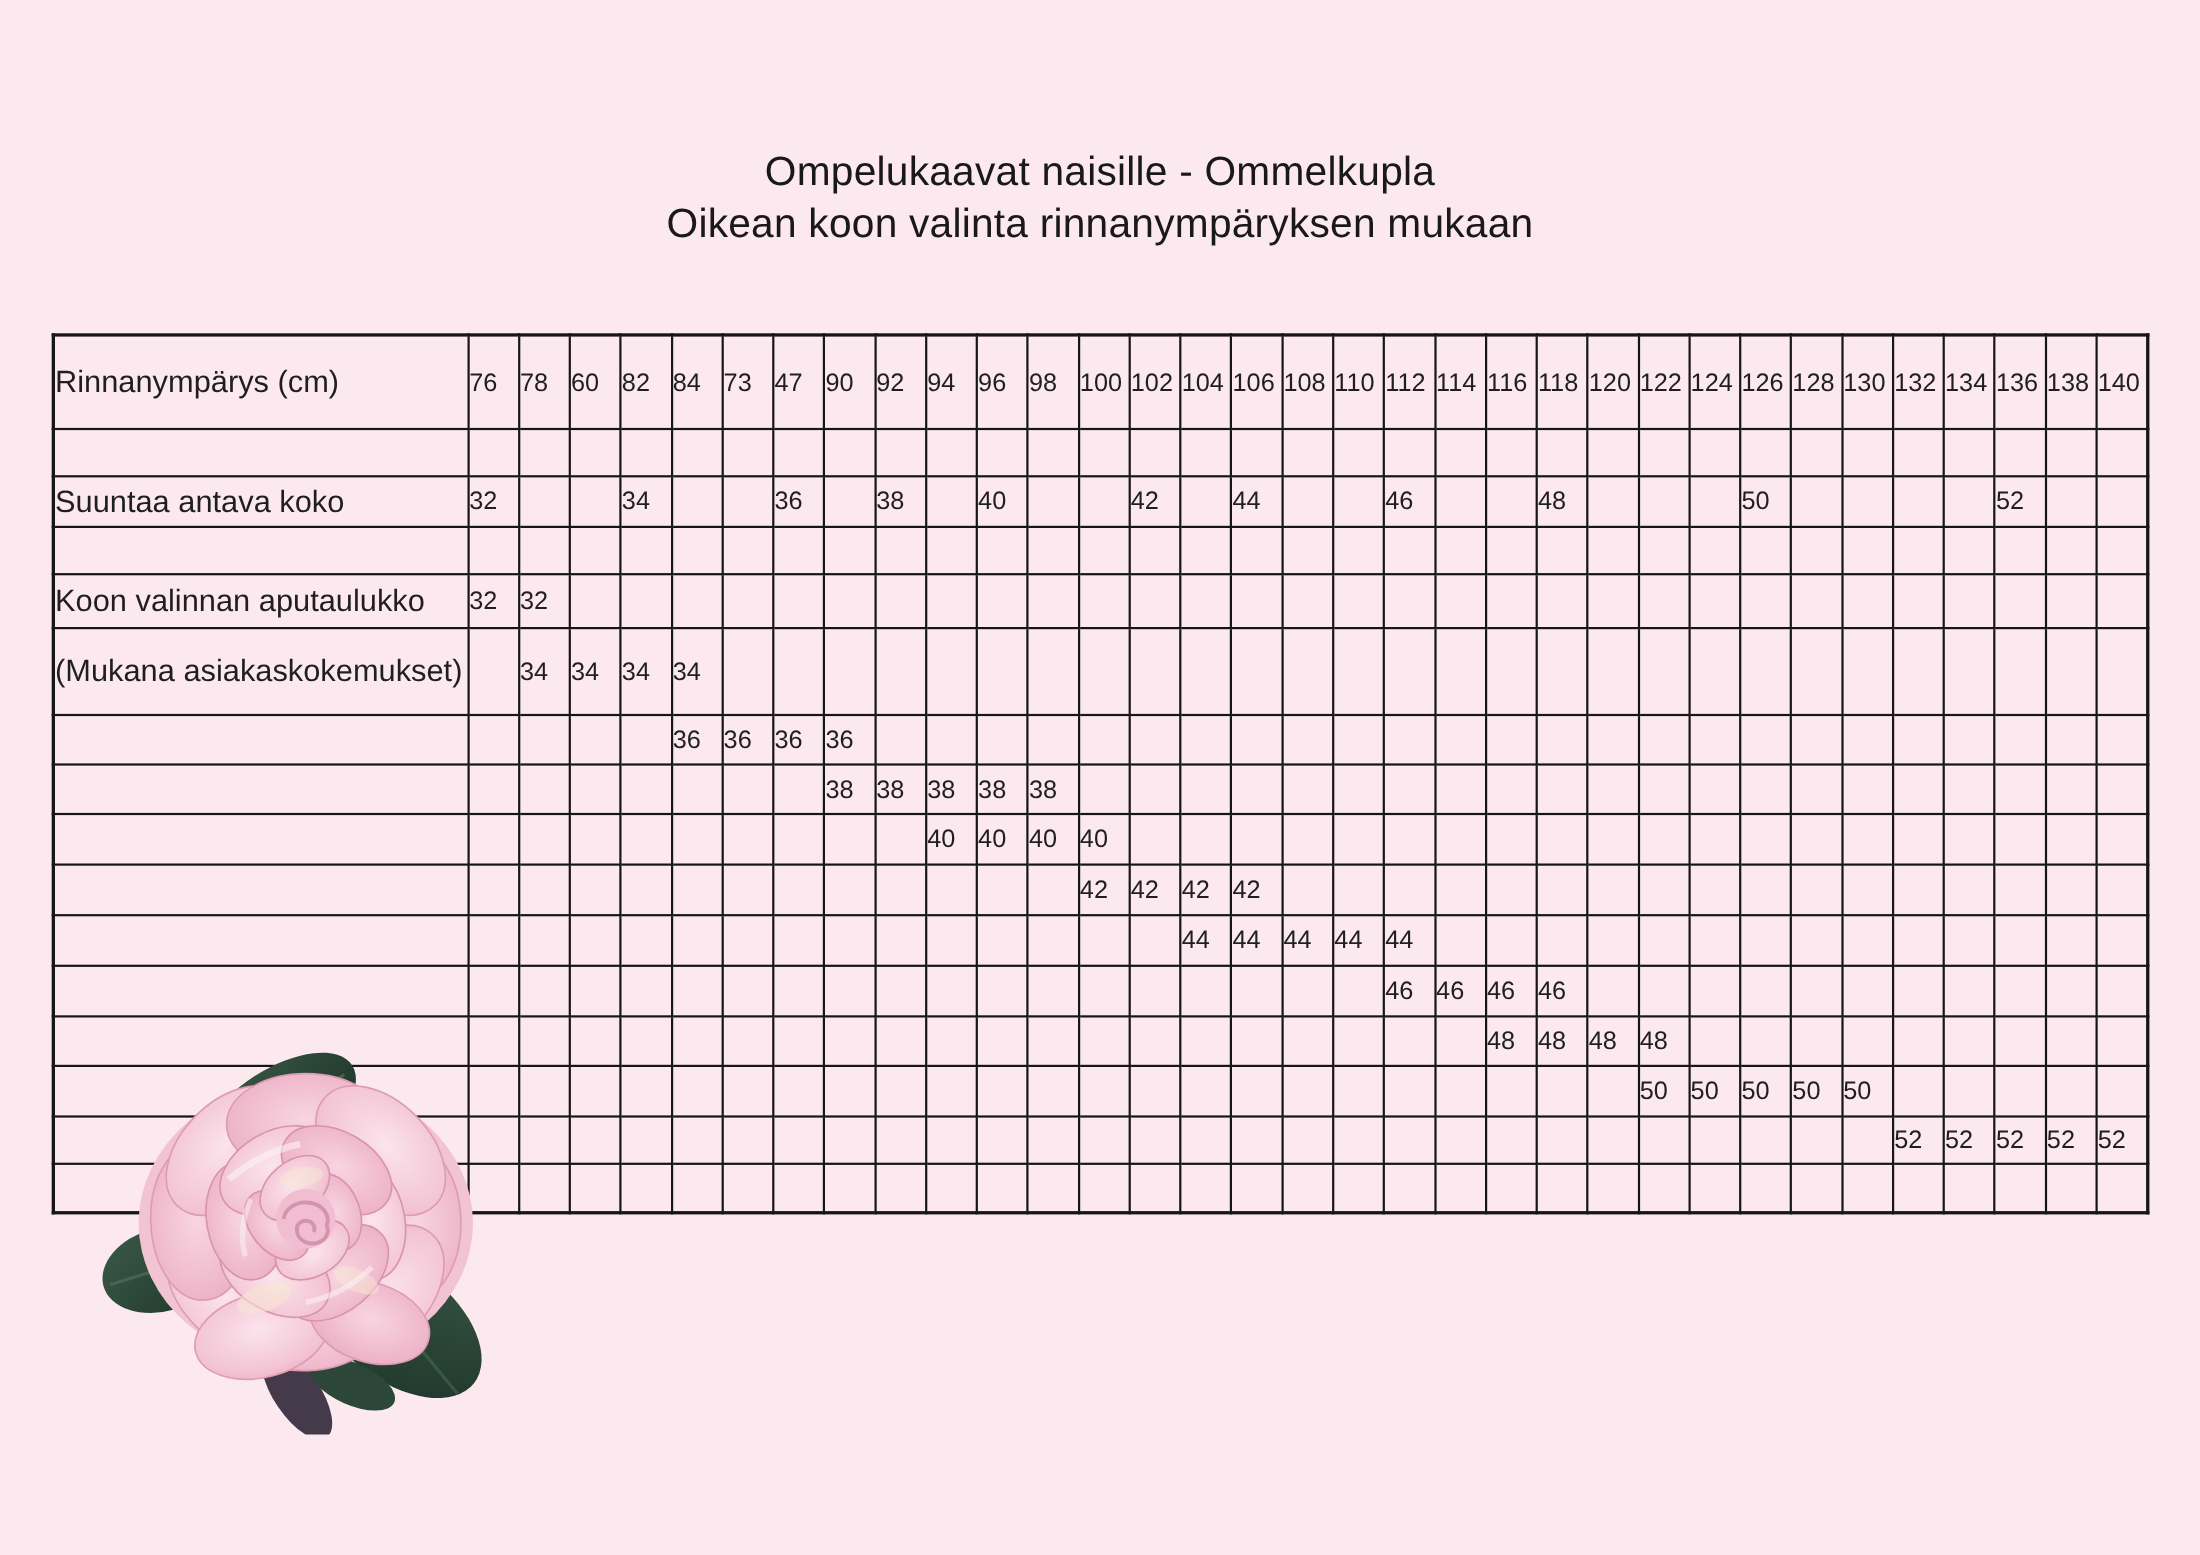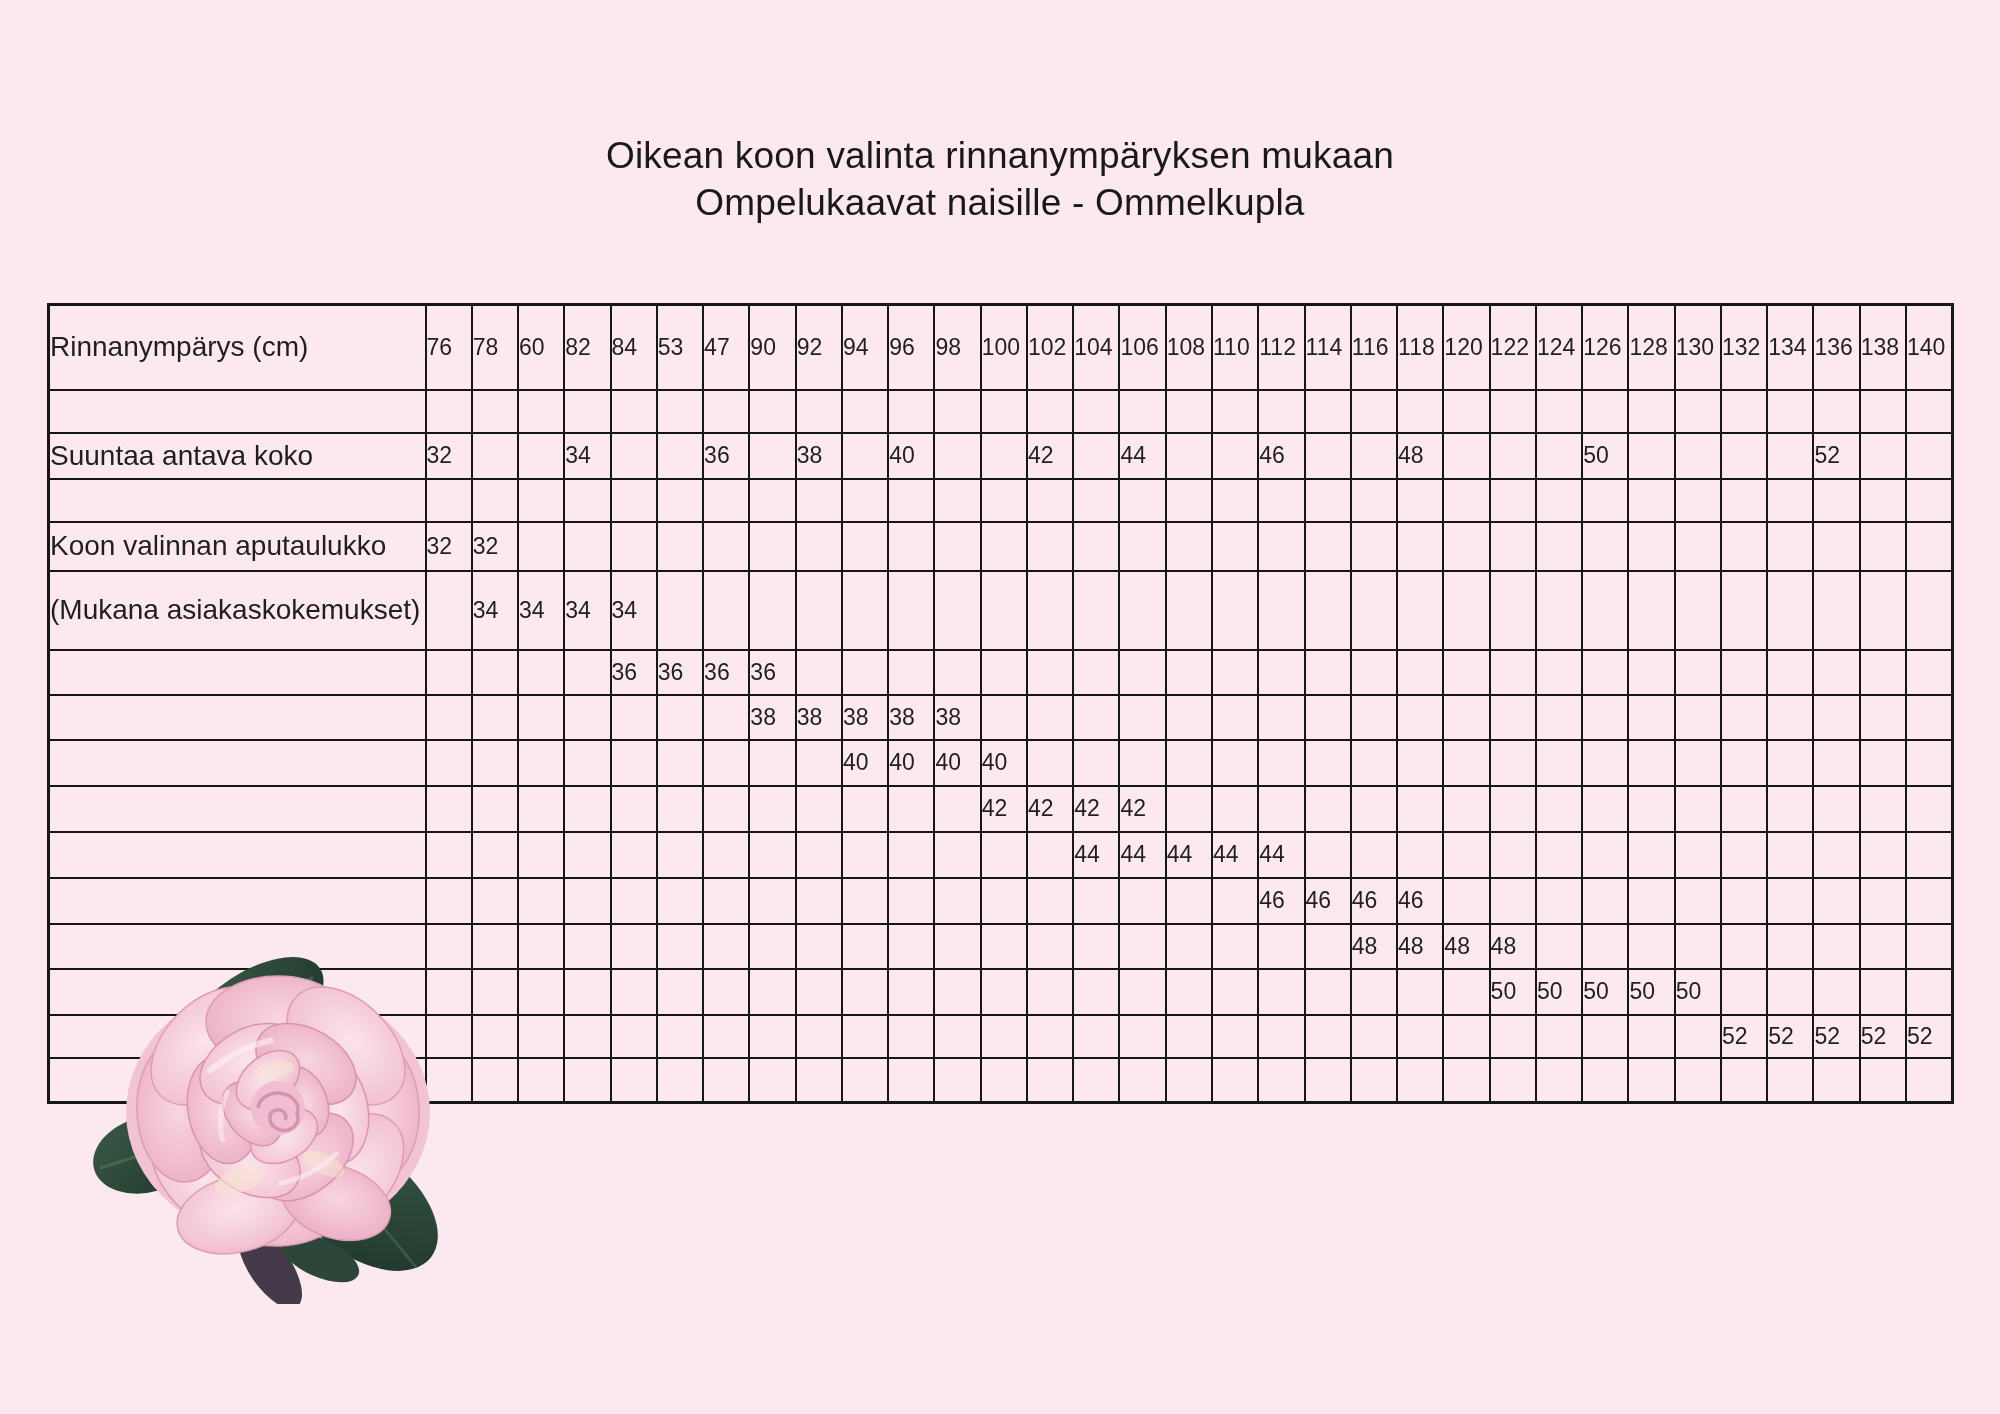--- a/index.html
+++ b/index.html
@@ -55,37 +55,37 @@
     left:88px; top:952px;
     width:362px; height:352px;
   }
 </style>
 </head>
 <body>
 
 <div id="canvas">
 
   <div class="title-block">
+    <div>Ompelukaavat naisille - Ommelkupla</div>
     <div>Oikean koon valinta rinnanympäryksen mukaan</div>
-    <div>Ompelukaavat naisille - Ommelkupla</div>
   </div>
 
   <table class="size-table">
     <colgroup>
       <col style="width:377px">
     </colgroup>
     <thead>
       <tr>
         <th class="lbl">Rinnanympärys (cm)</th>
       <th class="num">76</th>
           <th class="num">78</th>
           <th class="num">60</th>
           <th class="num">82</th>
           <th class="num">84</th>
-          <th class="num">53</th>
+          <th class="num">73</th>
           <th class="num">47</th>
           <th class="num">90</th>
           <th class="num">92</th>
           <th class="num">94</th>
           <th class="num">96</th>
           <th class="num">98</th>
           <th class="num">100</th>
           <th class="num">102</th>
           <th class="num">104</th>
           <th class="num">106</th>

